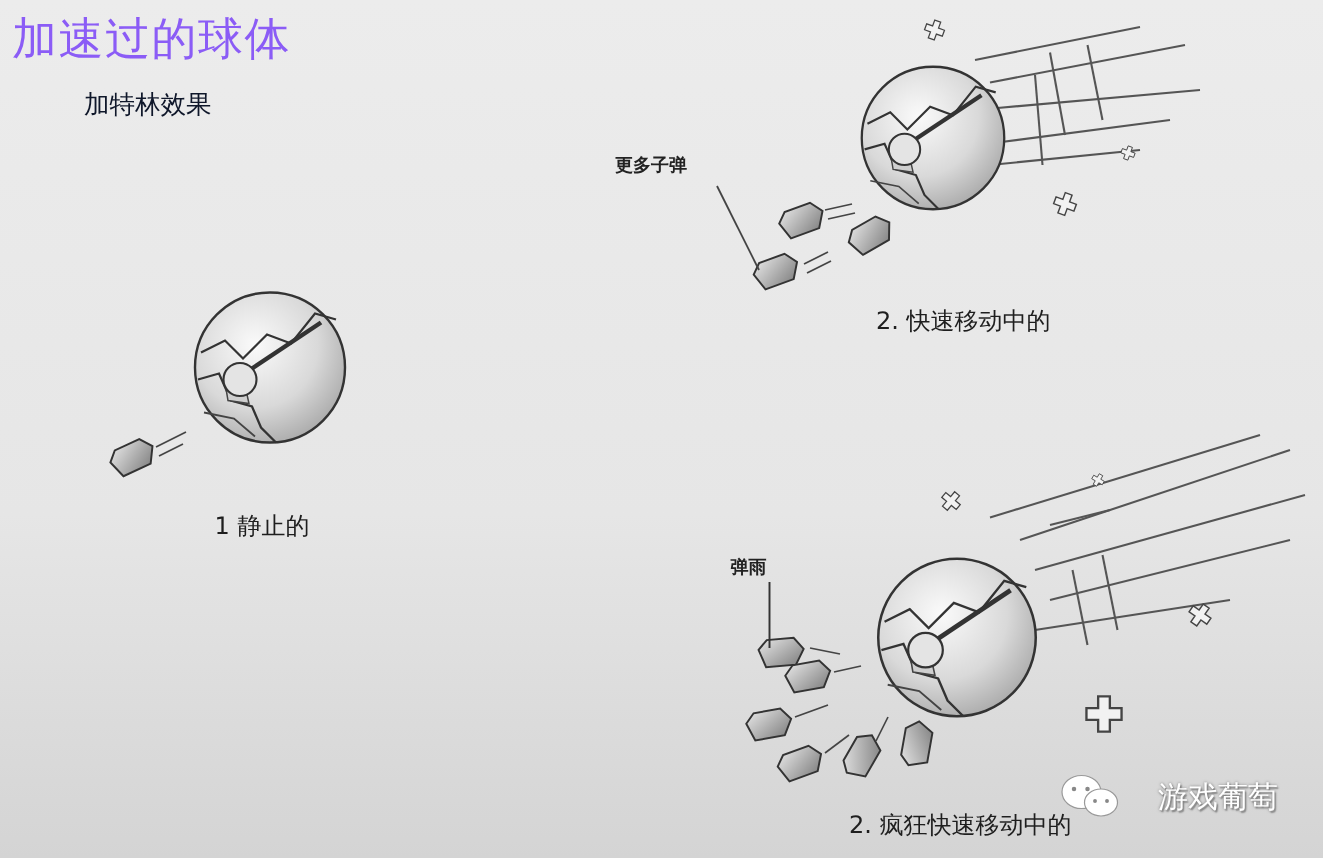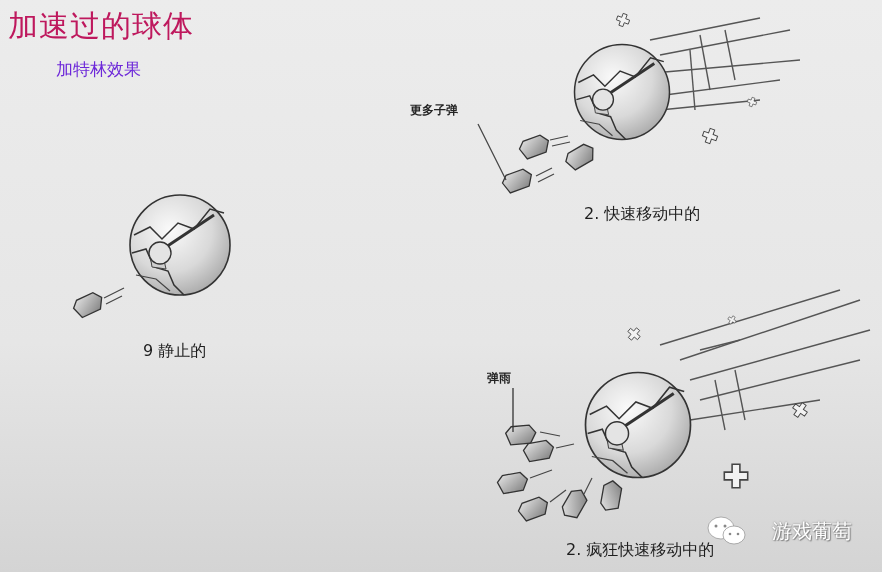--- a/index.html
+++ b/index.html
@@ -3,22 +3,22 @@
 <meta charset="utf-8">
 <style>
   html, body { margin:0; padding:0; }
   body {
     width:882px; height:572px; overflow:hidden;
     background: linear-gradient(180deg,#ececec 0%,#e6e6e6 60%,#d4d4d4 100%);
     font-family: "DejaVu Sans", "Liberation Sans", sans-serif;
     position:relative; color:#1a1a1a;
   }
   .abs { position:absolute; }
-  .title { left:8px; top:6px; font-size:30px; letter-spacing:1px; color:#be185d; }
-  .subtitle { left:56px; top:58px; font-size:17px; color:#6d28d9; }
+  .title { left:8px; top:6px; font-size:30px; letter-spacing:1px; color:#8b5cf6; }
+  .subtitle { left:56px; top:58px; font-size:17px; color:#0f172a; }
   .label { font-size:16px; color:#1e1e1e; }
   .callout { font-size:12px; font-weight:bold; color:#222;text-align:center; }
   svg.art { position:absolute; left:0; top:0; }
   .wm { right:30px; top:515px; display:flex; align-items:center; gap:24px; }
   .wm-text { font-size:20px; color:#fff; text-shadow:0 0 2px #777, 1px 1px 1px #888; }
 </style>
 </head>
 <body>
 
 <div class="abs title">加速过的球体</div>
@@ -112,21 +112,21 @@
       <line x1="584" y1="494" x2="592" y2="478"></line>
     </g>
     <use href="#cross" transform="translate(634,334) rotate(40) scale(0.7)"></use>
     <use href="#cross" transform="translate(732,320) rotate(30) scale(0.45)"></use>
     <use href="#cross" transform="translate(800,410) rotate(35) scale(0.8)"></use>
     <use href="#cross" transform="translate(736,476) scale(1.3)"></use>
     <line x1="513" y1="388" x2="513" y2="432" stroke="#333" stroke-width="1.3"></line>
   </g>
 </svg>
 
-<div class="abs label" style="left:143px;top:341px;">9 静止的</div>
+<div class="abs label" style="left:143px;top:341px;">1 静止的</div>
 <div class="abs label" style="left:574px;top:204px;margin-left:10px;">2. 快速移动中的</div>
 <div class="abs callout" style="left:410px;top:102px;">更多子弹</div>
 <div class="abs label" style="left:566px;top:540px;">2. 疯狂快速移动中的</div>
 <div class="abs callout" style="left:487px;top:370px;">弹雨</div>
 
 <div class="abs wm">
   <svg width="42" height="32" viewBox="0 0 42 32">
     <ellipse cx="15" cy="13" rx="13" ry="11" fill="#fff" stroke="#999" stroke-width="0.8"></ellipse>
     <ellipse cx="28" cy="20" rx="11" ry="9" fill="#fff" stroke="#999" stroke-width="0.8"></ellipse>
     <circle cx="10" cy="11" r="1.5" fill="#888"></circle>

